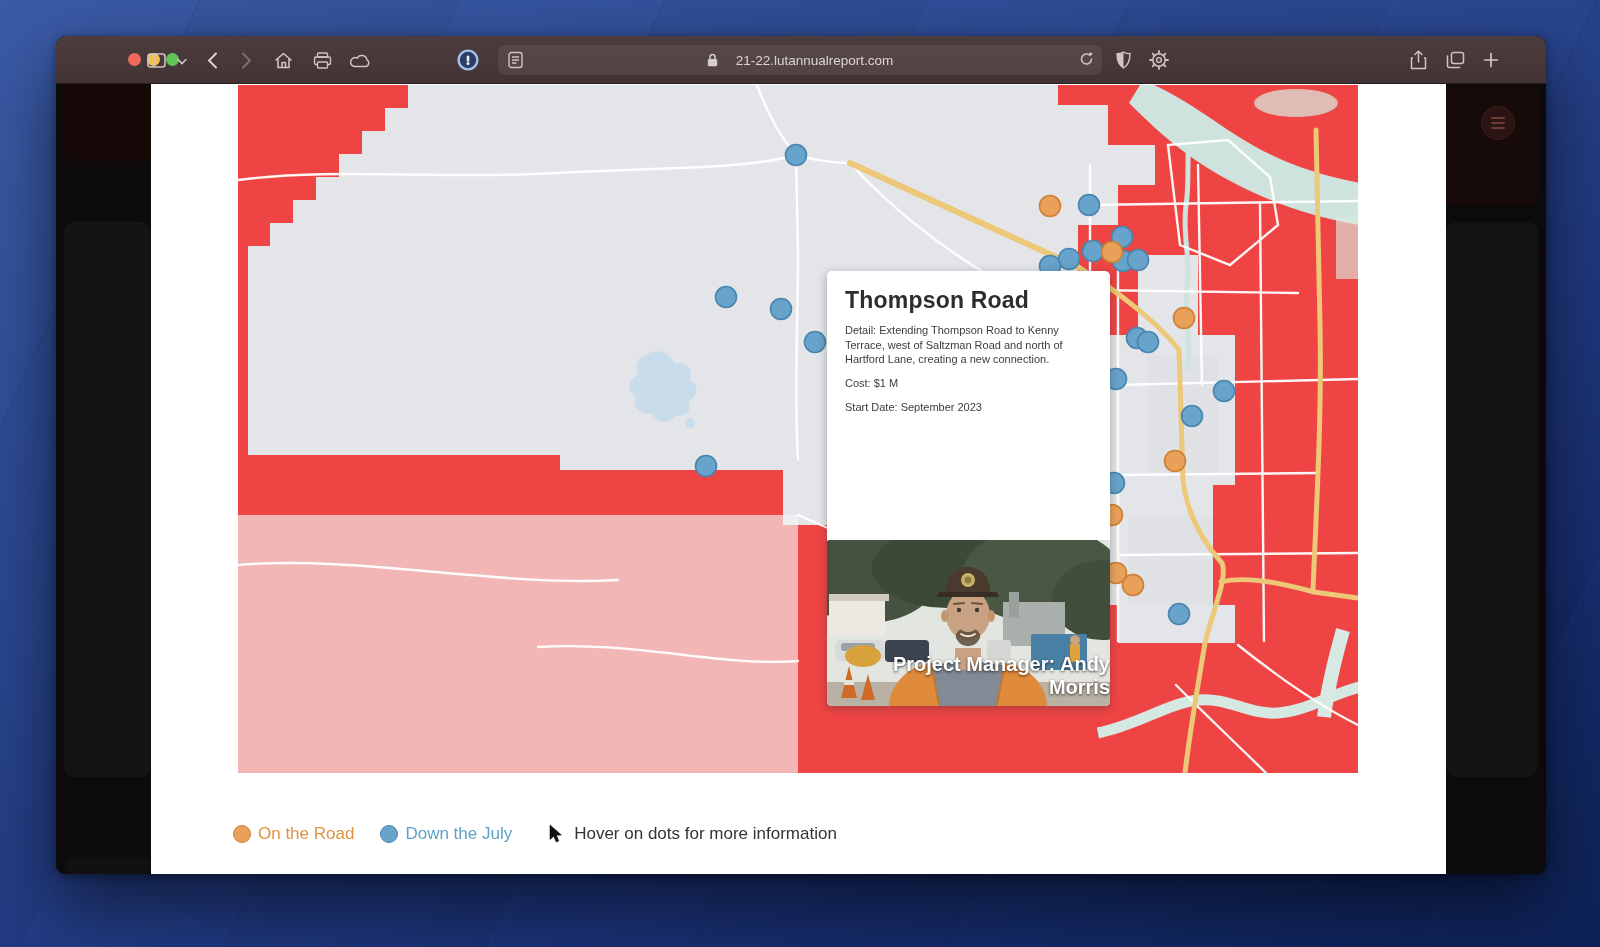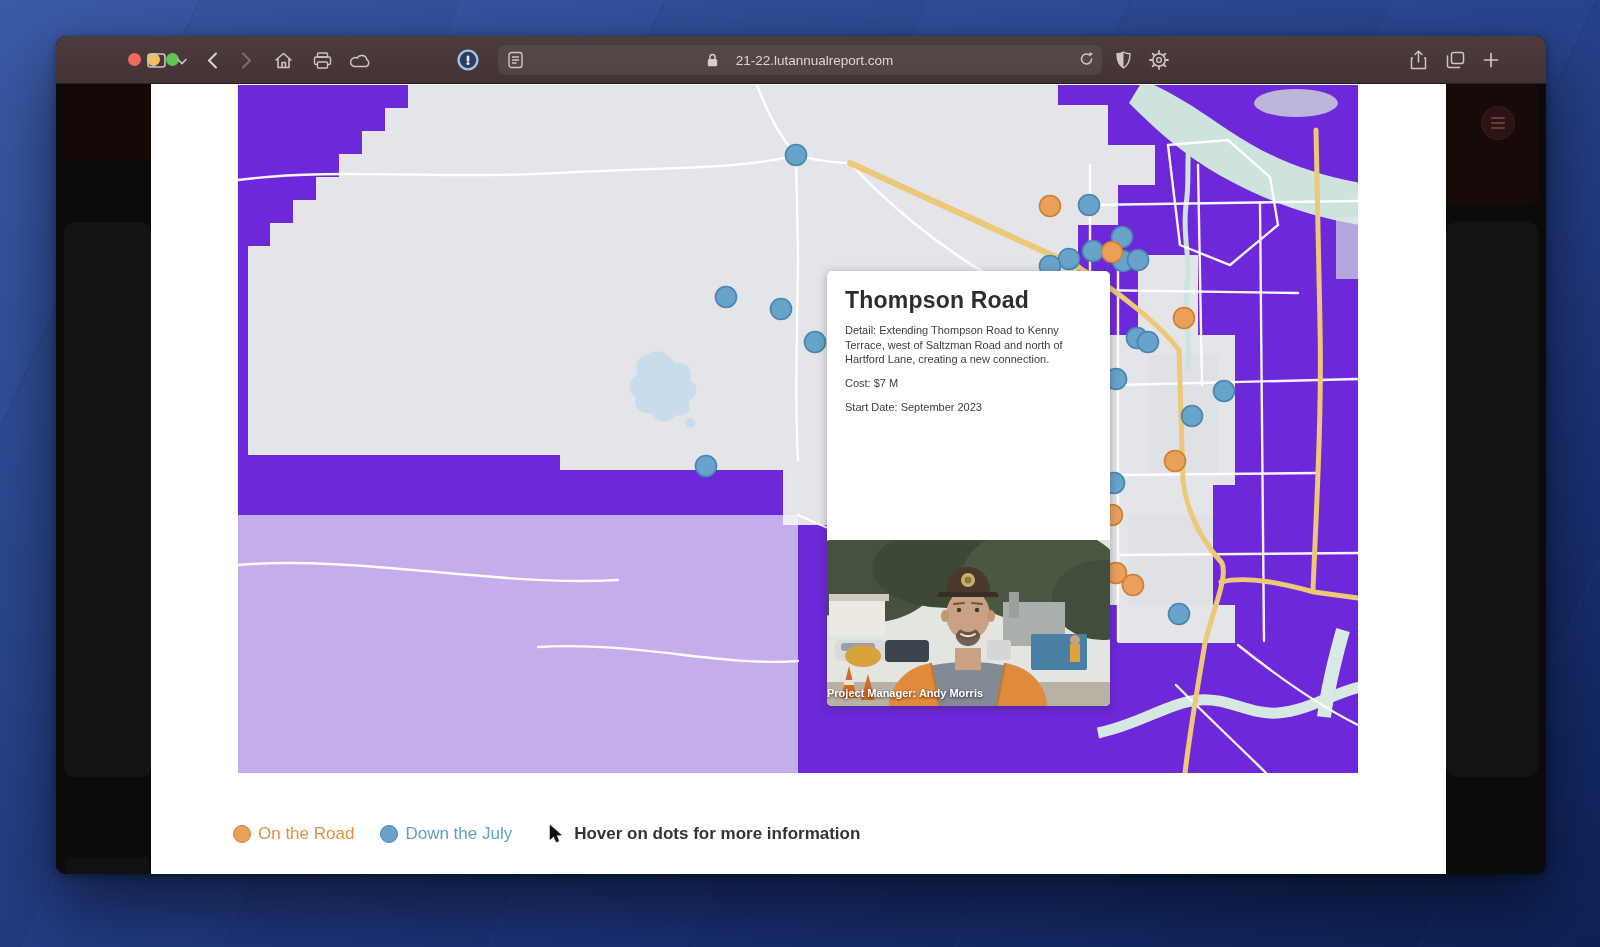--- a/index.html
+++ b/index.html
@@ -27,40 +27,40 @@
     background:rgba(255,255,255,.07); display:flex; align-items:center; justify-content:center; }
   .urltext { color:#ddd5d5; font-size:13.5px; display:flex; gap:18px; }
   .pill-left { position:absolute; left:10px; top:6px; }
   .pill-right { position:absolute; right:8px; top:6px; }
 
   
   .page { position:absolute; left:0; top:48px; width:1490px; height:790px; background:#0c0a0a; }
   .deco { position:absolute; border-radius:10px; }
   .panel { position:absolute; left:95px; top:0px; width:1295px; height:790px; background:#ffffff; }
 
-  .mapbox { position:absolute; left:87px; top:1px; width:1120px; height:688px; background:#6d28d9; }
+  .mapbox { position:absolute; left:87px; top:1px; width:1120px; height:688px; background:#ef4444; }
   .mapbox svg { display:block; }
 
   
   .card { position:absolute; left:589px; top:186px; width:283px; height:435px; background:#ffffff;
     border-radius:5px; box-shadow:0 2px 10px rgba(40,40,40,.35); display:flex; flex-direction:column; overflow:hidden; }
   .card-text { padding:16px 18px 6px 18px; flex:0 0 auto; }
   .card-title { font-size:23px; font-weight:700; color:#2d2d2d; letter-spacing:.2px; margin-bottom:9px; }
   .card p { font-size:11px; line-height:1.34; color:#3c3c3c; margin-bottom:9px; }
   .photo { margin-top:auto; position:relative; height:166px; width:100%; }
-  .photo-caption { position:absolute; left:0; right:0; bottom:7px; text-align:left;
-    color:#fff; font-size:11px; font-weight:700; text-shadow:0 1px 3px rgba(0,0,0,.75); }
+  .photo-caption { position:absolute; left:0; right:0; bottom:7px; text-align:right;
+    color:#fff; font-size:20px; font-weight:700; text-shadow:0 1px 3px rgba(0,0,0,.75); }
 
   
   .legend { position:absolute; left:82px; top:736px; height:28px; display:flex; align-items:center; font-size:17px; }
   .legend-dot { width:18px; height:18px; border-radius:50%; margin-right:7px; flex:0 0 auto; }
   .legend-label { font-weight:400; }
   .legend-item { display:flex; align-items:center; margin-right:26px; }
   .legend-cursor { margin-left:10px; margin-right:11px; display:flex; align-items:center; }
-  .legend-hint { color:#333;font-weight:bold; }
+  .legend-hint { color:#333; }
 
   
   .menu-bubble { position:absolute; border-radius:50%; background:#2b1413; border:1px solid #3c1d1a;
     display:flex; flex-direction:column; align-items:center; justify-content:center; gap:3px; }
   .menu-bubble i { display:block; width:14px; height:2px; background:#6e3c35; border-radius:1px; }
 </style>
 </head>
 <body>
 
 <div class="wallpaper">
@@ -282,21 +282,21 @@
               <circle cx="874" cy="430" r="10.5" fill="#e9a15a" stroke="#cd7f33" stroke-width="1.6"></circle>
               <circle cx="878" cy="488" r="10.5" fill="#e9a15a" stroke="#cd7f33" stroke-width="1.6"></circle>
               <circle cx="895" cy="500" r="10.5" fill="#e9a15a" stroke="#cd7f33" stroke-width="1.6"></circle>
             </g>
         </svg>
 
         <div class="card">
           <div class="card-text">
             <div class="card-title">Thompson Road</div>
             <p>Detail: Extending Thompson Road to Kenny Terrace, west of Saltzman Road and north of Hartford Lane, creating a new connection.</p>
-            <p>Cost: $7 M</p>
+            <p>Cost: $1 M</p>
             <p>Start Date: September 2023</p>
           </div>
           <div class="photo">
             <svg width="283" height="166" viewBox="0 0 283 166" preserveAspectRatio="none">
               <rect width="283" height="166" fill="#e3e6e0"></rect>
               <ellipse cx="40" cy="38" rx="70" ry="45" fill="#46523f"></ellipse>
               <ellipse cx="120" cy="28" rx="75" ry="40" fill="#3c4937"></ellipse>
               <ellipse cx="215" cy="35" rx="80" ry="48" fill="#4a5742"></ellipse>
               <ellipse cx="275" cy="60" rx="50" ry="40" fill="#414e3b"></ellipse>
               <rect x="2" y="58" width="56" height="38" fill="#ece9e2"></rect>

